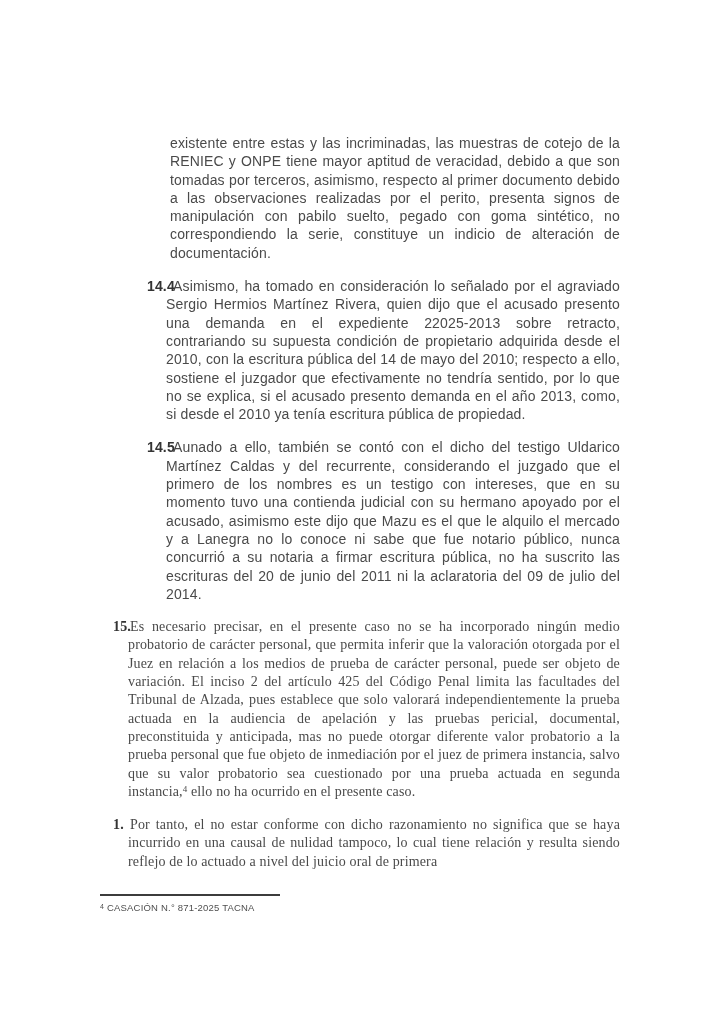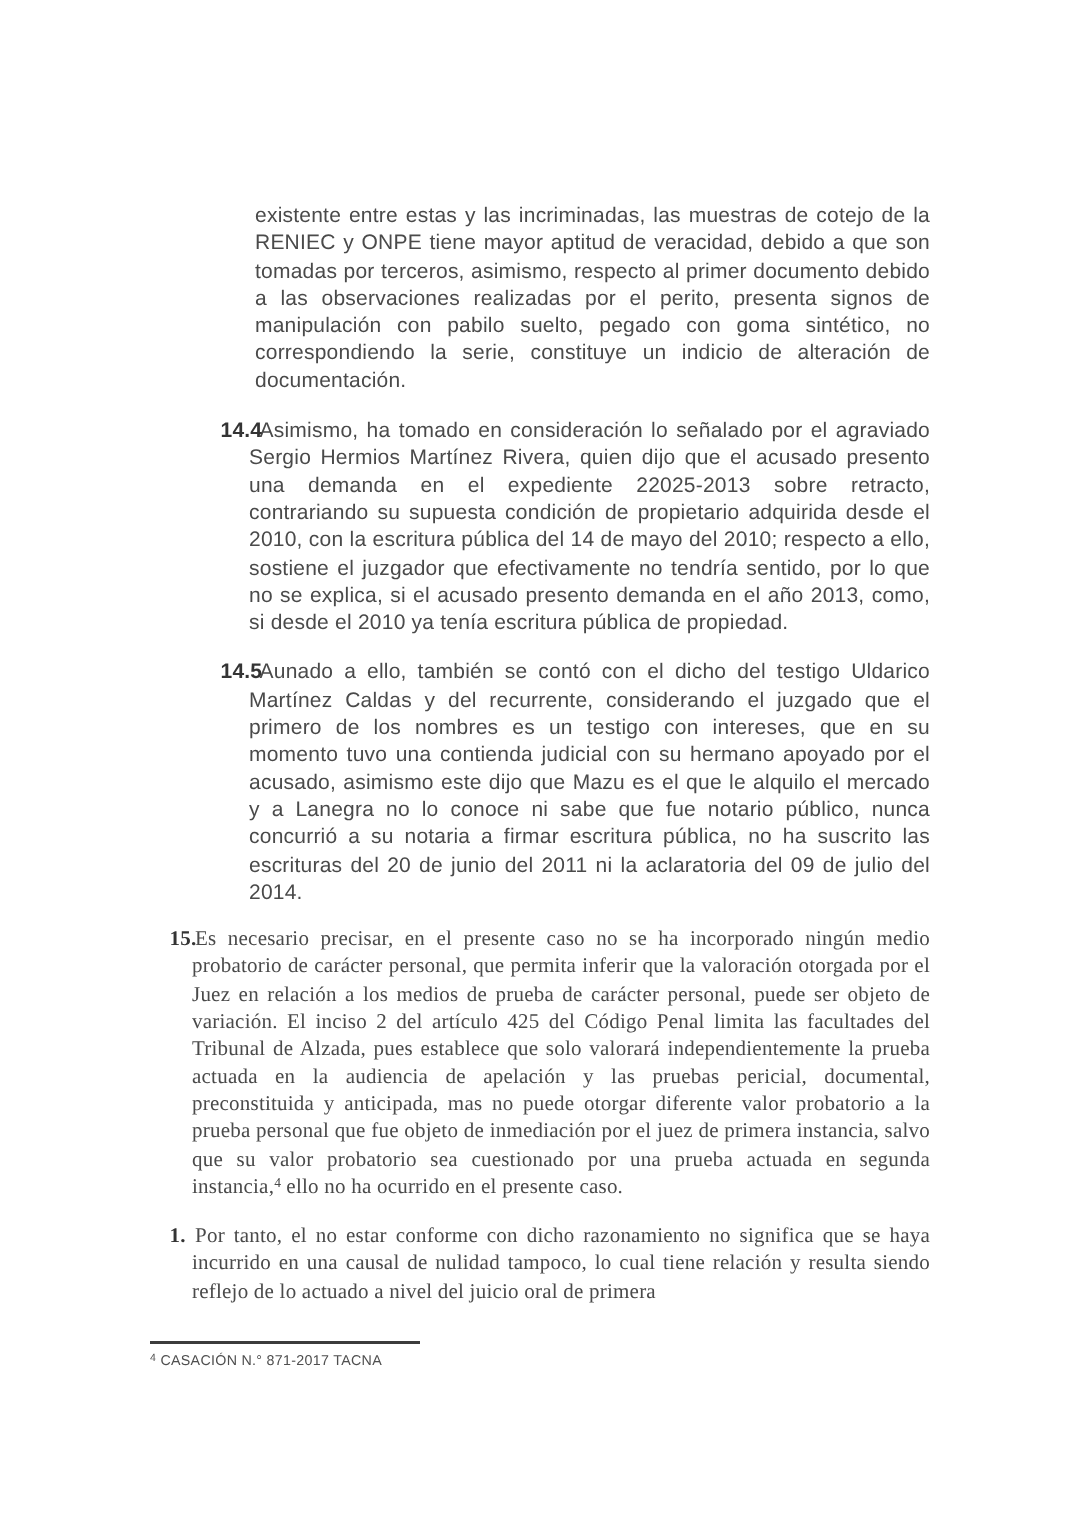--- a/index.html
+++ b/index.html
@@ -75,16 +75,16 @@
   <div class="item lvl2"><span class="num">14.4</span><span class="txt">Asimismo, ha tomado en consideración lo señalado por el agraviado Sergio Hermios Martínez Rivera, quien dijo que el acusado presento una demanda en el expediente 22025-2013 sobre retracto, contrariando su supuesta condición de propietario adquirida desde el 2010, con la escritura pública del 14 de mayo del 2010; respecto a ello, sostiene el juzgador que efectivamente no tendría sentido, por lo que no se explica, si el acusado presento demanda en el año 2013, como, si desde el 2010 ya tenía escritura pública de propiedad.</span></div>
 
   <div class="item lvl2"><span class="num">14.5</span><span class="txt">Aunado a ello, también se contó con el dicho del testigo Uldarico Martínez Caldas y del recurrente, considerando el juzgado que el primero de los nombres es un testigo con intereses, que en su momento tuvo una contienda judicial con su hermano apoyado por el acusado, asimismo este dijo que Mazu es el que le alquilo el mercado y a Lanegra no lo conoce ni sabe que fue notario público, nunca concurrió a su notaria a firmar escritura pública, no ha suscrito las escrituras del 20 de junio del 2011 ni la aclaratoria del 09 de julio del 2014.</span></div>
 
   <div class="item lvl1"><span class="num">15.</span><span class="txt"><span>Es necesario precisar, en el presente caso no se ha incorporado ningún medio probatorio de carácter personal, que permita inferir que la valoración otorgada por el Juez en relación a los medios de prueba de carácter personal, puede ser objeto de variación. El inciso 2 del artículo 425 del Código Penal limita las facultades del Tribunal de Alzada, pues establece que solo valorará independientemente la prueba actuada en la audiencia de apelación y las pruebas pericial, documental, preconstituida y anticipada, mas no puede otorgar diferente valor probatorio a la prueba personal que fue objeto de inmediación por el juez de primera instancia, salvo que su valor probatorio sea cuestionado por una prueba actuada en segunda instancia,</span><sup>4</sup><span> ello no ha ocurrido en el presente caso.</span></span></div>
 
   <div class="item lvl1"><span class="num">1.</span><span class="txt">Por tanto, el no estar conforme con dicho razonamiento no significa que se haya incurrido en una causal de nulidad tampoco, lo cual tiene relación y resulta siendo reflejo de lo actuado a nivel del juicio oral de primera</span></div>
 
   <div class="footnote">
     <div class="fn-rule"></div>
-    <p class="fn-text"><sup>4</sup> <span>CASACIÓN N.° 871-2017 TACNA</span></p>
+    <p class="fn-text"><sup>4</sup> <span>CASACIÓN N.° 871-2025 TACNA</span></p>
   </div>
 
 </div>
 
 </body></html>

